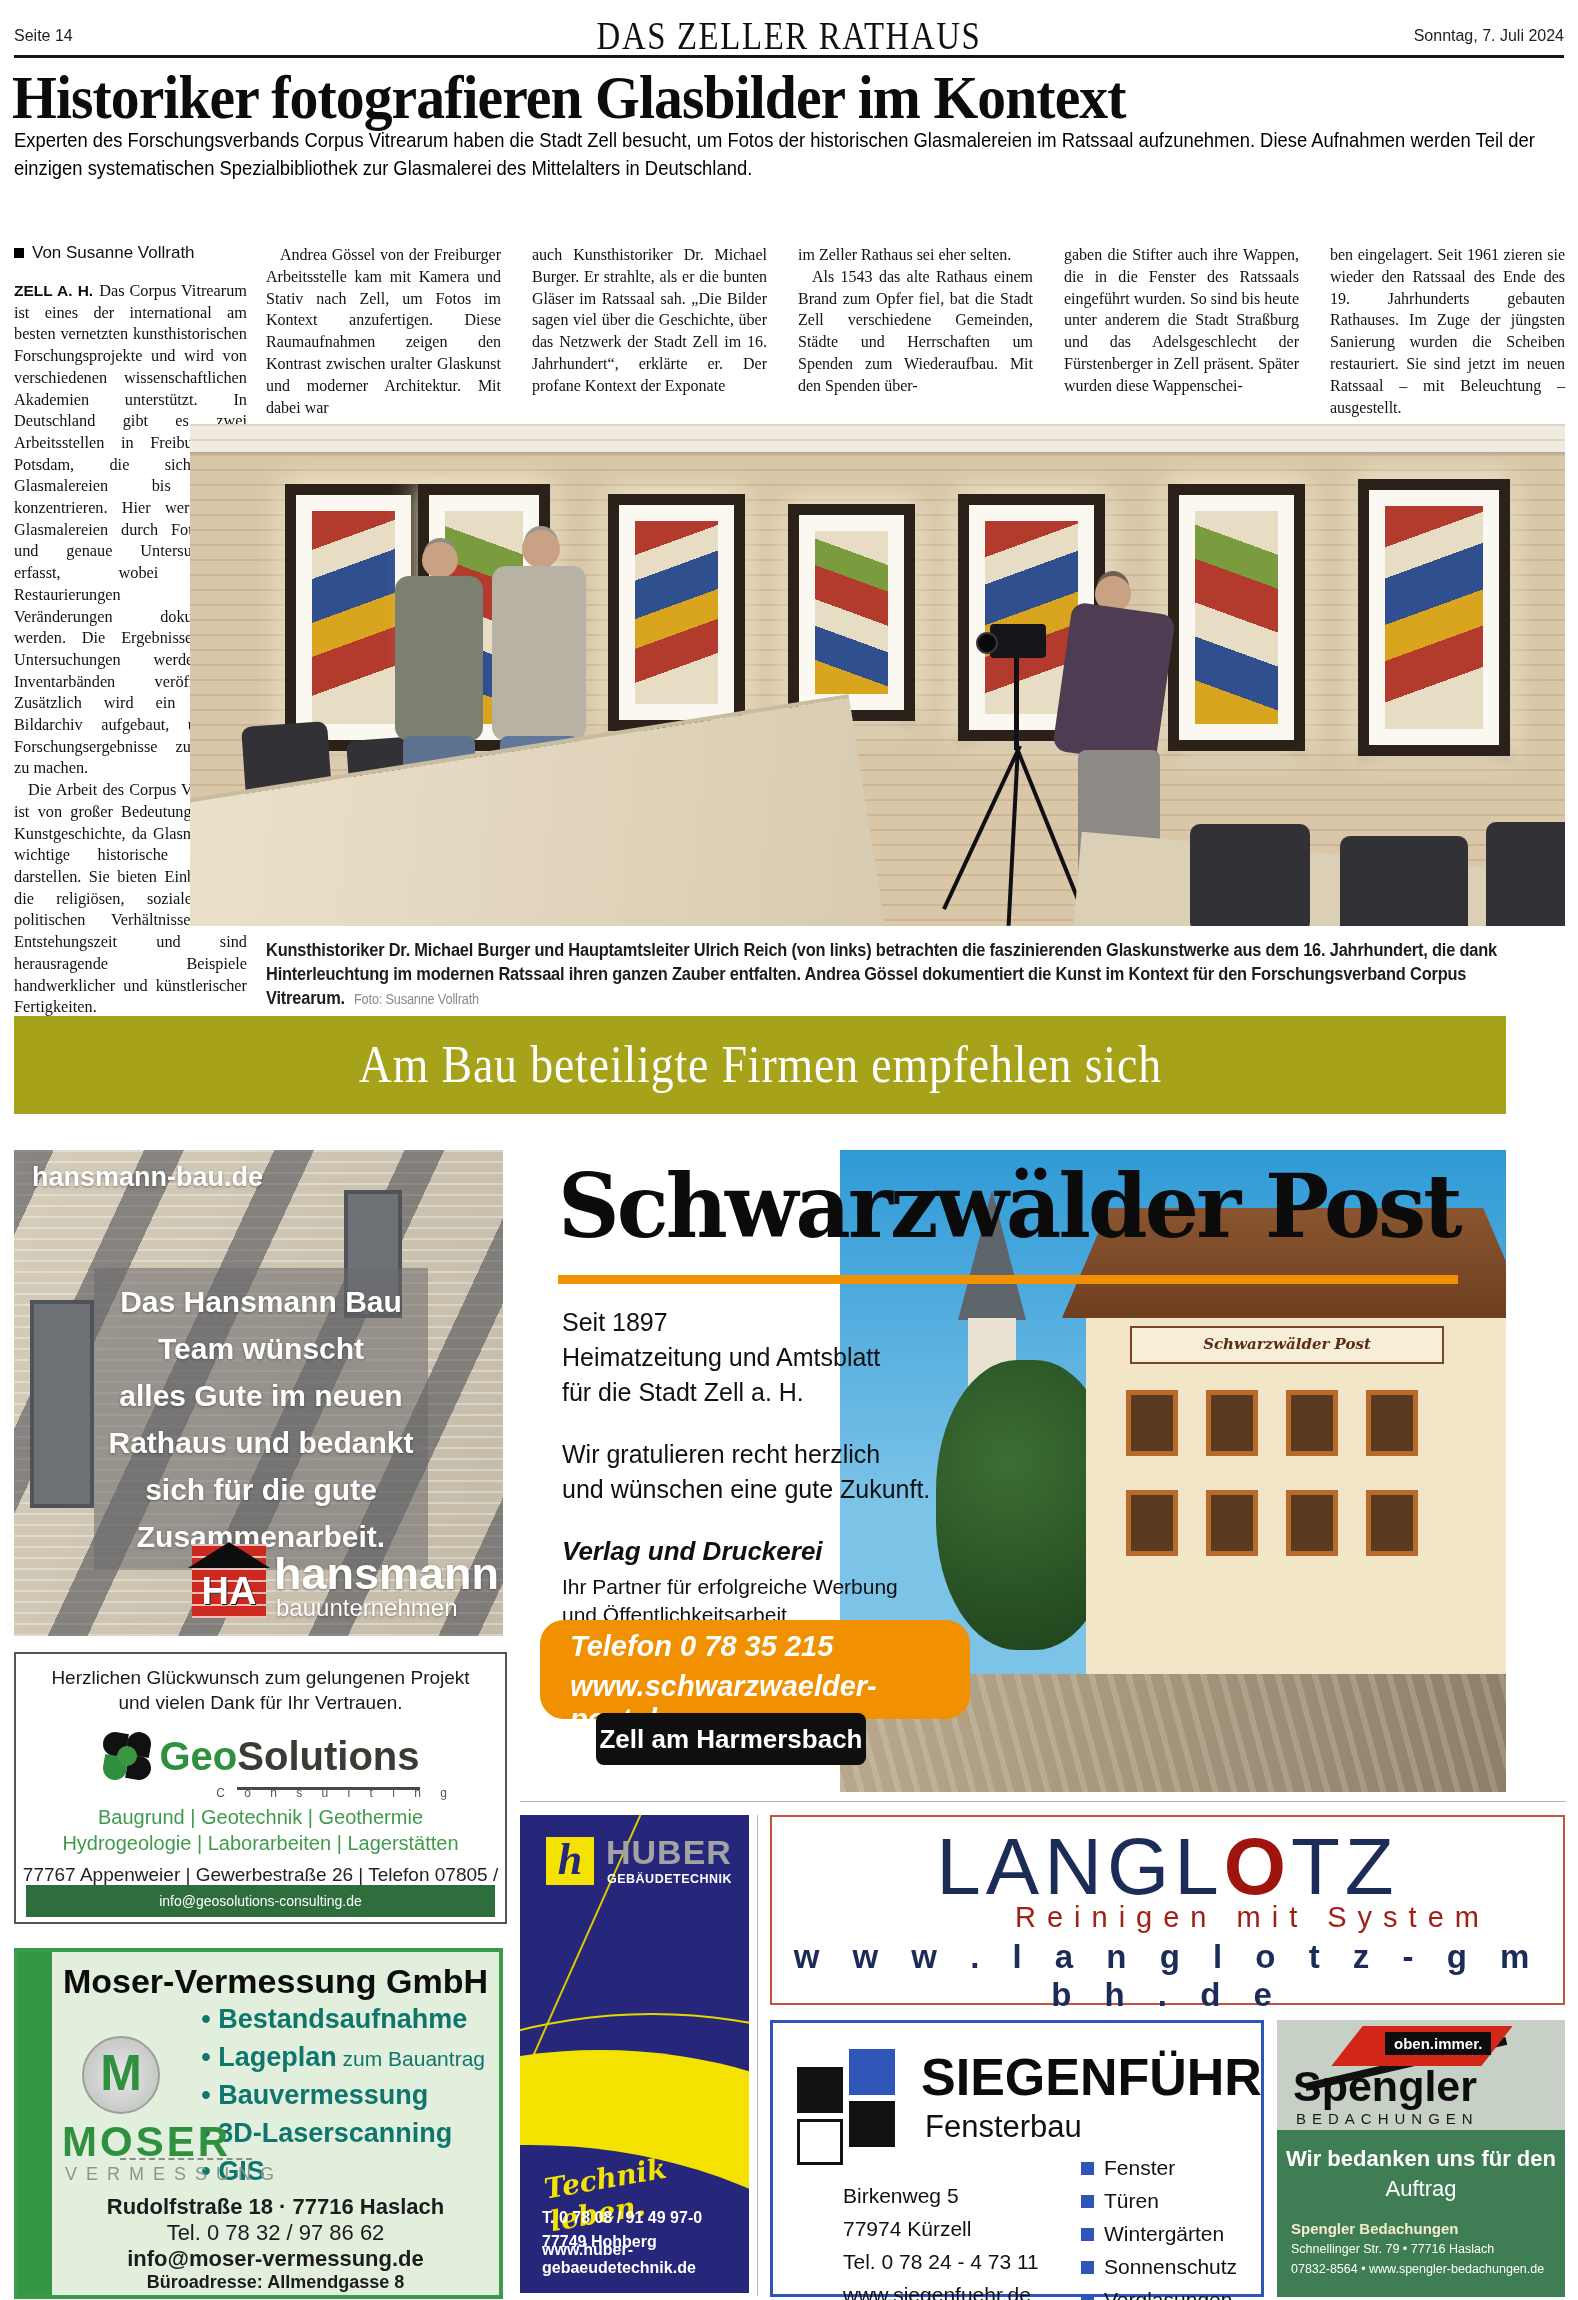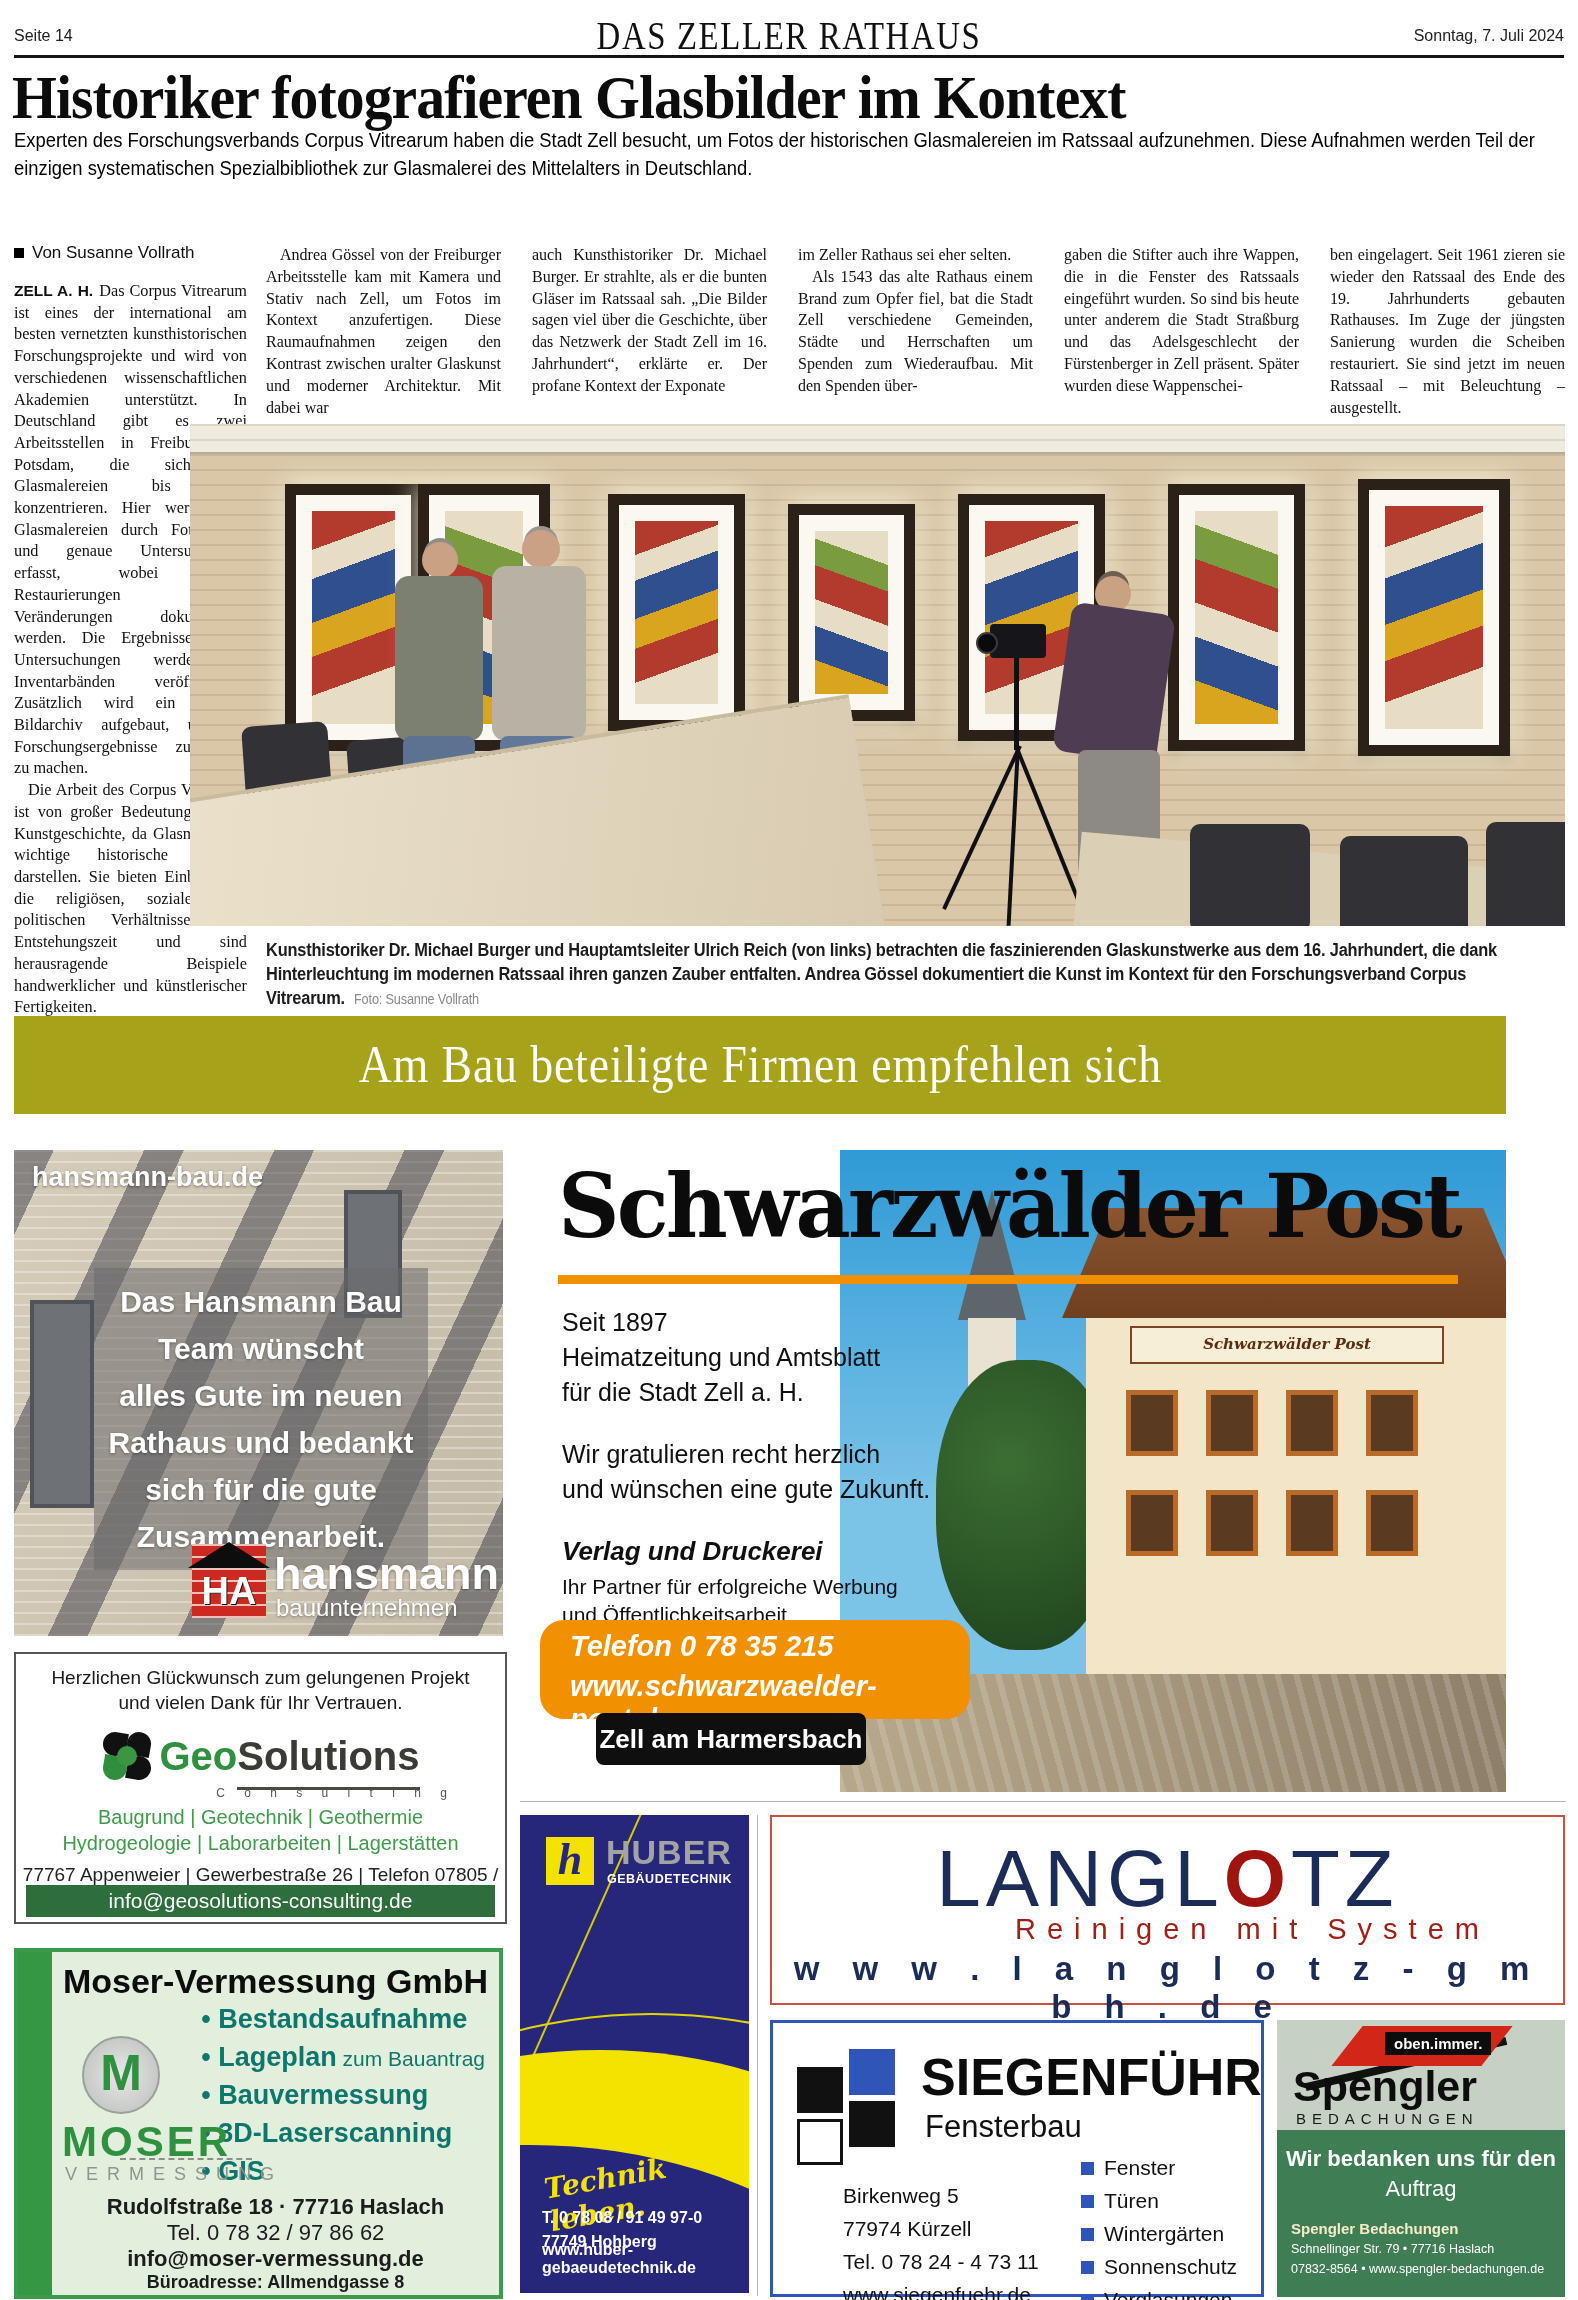--- a/index.html
+++ b/index.html
@@ -94,21 +94,21 @@
   .gs-icon .dot{position:absolute;left:16px;top:16px;width:20px;height:20px;border-radius:50%;background:#3a9640;}
   .gs-name{font:700 40px "Liberation Sans",sans-serif;}
   .gs-geo{color:#2f9140;}
   .gs-sol{color:#3b3b35;border-bottom:3px solid #4a4a44;padding-bottom:9px;}
   .gs-cons{position:absolute;left:0;right:0;top:132px;text-align:center;padding-left:150px;
       font:400 12px "Liberation Sans",sans-serif;letter-spacing:8px;color:#555;}
   .geo .s1{position:absolute;left:0;right:0;top:152px;text-align:center;font-size:20px;color:#3f9a4a;}
   .geo .s2{position:absolute;left:0;right:0;top:178px;text-align:center;font-size:20px;color:#3f9a4a;}
   .geo .addr{position:absolute;left:0;right:0;top:210px;text-align:center;font-size:19px;color:#222;}
   .geo .mail{position:absolute;left:10px;right:10px;bottom:5px;height:32px;background:#2d6e3c;
-      color:#fff;text-align:center;font-size:21px;line-height:32px;}
+      color:#fff;text-align:center;font-size:14px;line-height:32px;}
   
   .moser{left:14px;top:1948px;width:489px;height:351px;background:#e2efdc;border:4px solid #3c9a4c;
       box-sizing:border-box;font-family:"Liberation Sans",sans-serif;overflow:hidden;}
   .mo-stripe{position:absolute;left:0;top:0;bottom:0;width:34px;background:#359644;}
   .mo-title{position:absolute;left:40px;right:6px;top:10px;text-align:center;
       font:700 34px "Liberation Sans",sans-serif;color:#0d0d0d;}
   .mo-bullets{position:absolute;right:14px;top:52px;text-align:left;line-height:38px;color:#0f766e;}
   .mo-b{font:700 27px "Liberation Sans",sans-serif;}
   .mo-bs{font:400 21px "Liberation Sans",sans-serif;}
   .mo-circle{position:absolute;left:64px;top:84px;width:74px;height:74px;border-radius:50%;
@@ -160,21 +160,21 @@
   .hu-sw1{position:absolute;left:-330px;top:235px;width:820px;height:620px;border-radius:50%;background:#f4e300;}
   .hu-sw2{position:absolute;left:-430px;top:330px;width:880px;height:660px;border-radius:50%;background:#26267b;}
   .hu-sw3{position:absolute;left:-290px;top:198px;width:840px;height:640px;border-radius:50%;
       border:2px solid #e6d600;background:transparent;}
   .hu-slogan{position:absolute;left:26px;top:340px;transform:rotate(-10deg);
       font:italic 700 28px "DejaVu Serif",serif;color:#f4e300;}
   .hu-c{position:absolute;left:22px;color:#fff;font:700 16px "Liberation Sans",sans-serif;}
   
   .lang{left:770px;top:1815px;width:795px;height:190px;background:#fff;border:2px solid #c85040;
       box-sizing:border-box;text-align:center;font-family:"Liberation Sans",sans-serif;}
-  .la-name{margin-top:20px;font:400 80px/84px "Liberation Sans",sans-serif;color:#1c2c58;letter-spacing:5px;}
+  .la-name{margin-top:8px;font:400 80px/84px "Liberation Sans",sans-serif;color:#1c2c58;letter-spacing:5px;}
   .la-o{color:#a01410;font-weight:700;}
   .la-tag{margin-top:-8px;padding-left:170px;font:400 29px "Liberation Sans",sans-serif;
       color:#a02018;letter-spacing:11px;}
   .la-web{margin-top:4px;font:700 33px "Liberation Sans",sans-serif;color:#1c2c58;letter-spacing:12px;}
   
   .sieg{left:770px;top:2020px;width:494px;height:277px;background:#fff;border:3px solid #2f55b8;
       box-sizing:border-box;font-family:"Liberation Sans",sans-serif;}
   .sg-sq{position:absolute;width:46px;height:46px;}
   .sg-name{position:absolute;left:148px;top:24px;font:700 52px "Liberation Sans",sans-serif;color:#0c0c0c;}
   .sg-sub{position:absolute;left:152px;top:86px;font:400 31px "Liberation Sans",sans-serif;color:#111;}

